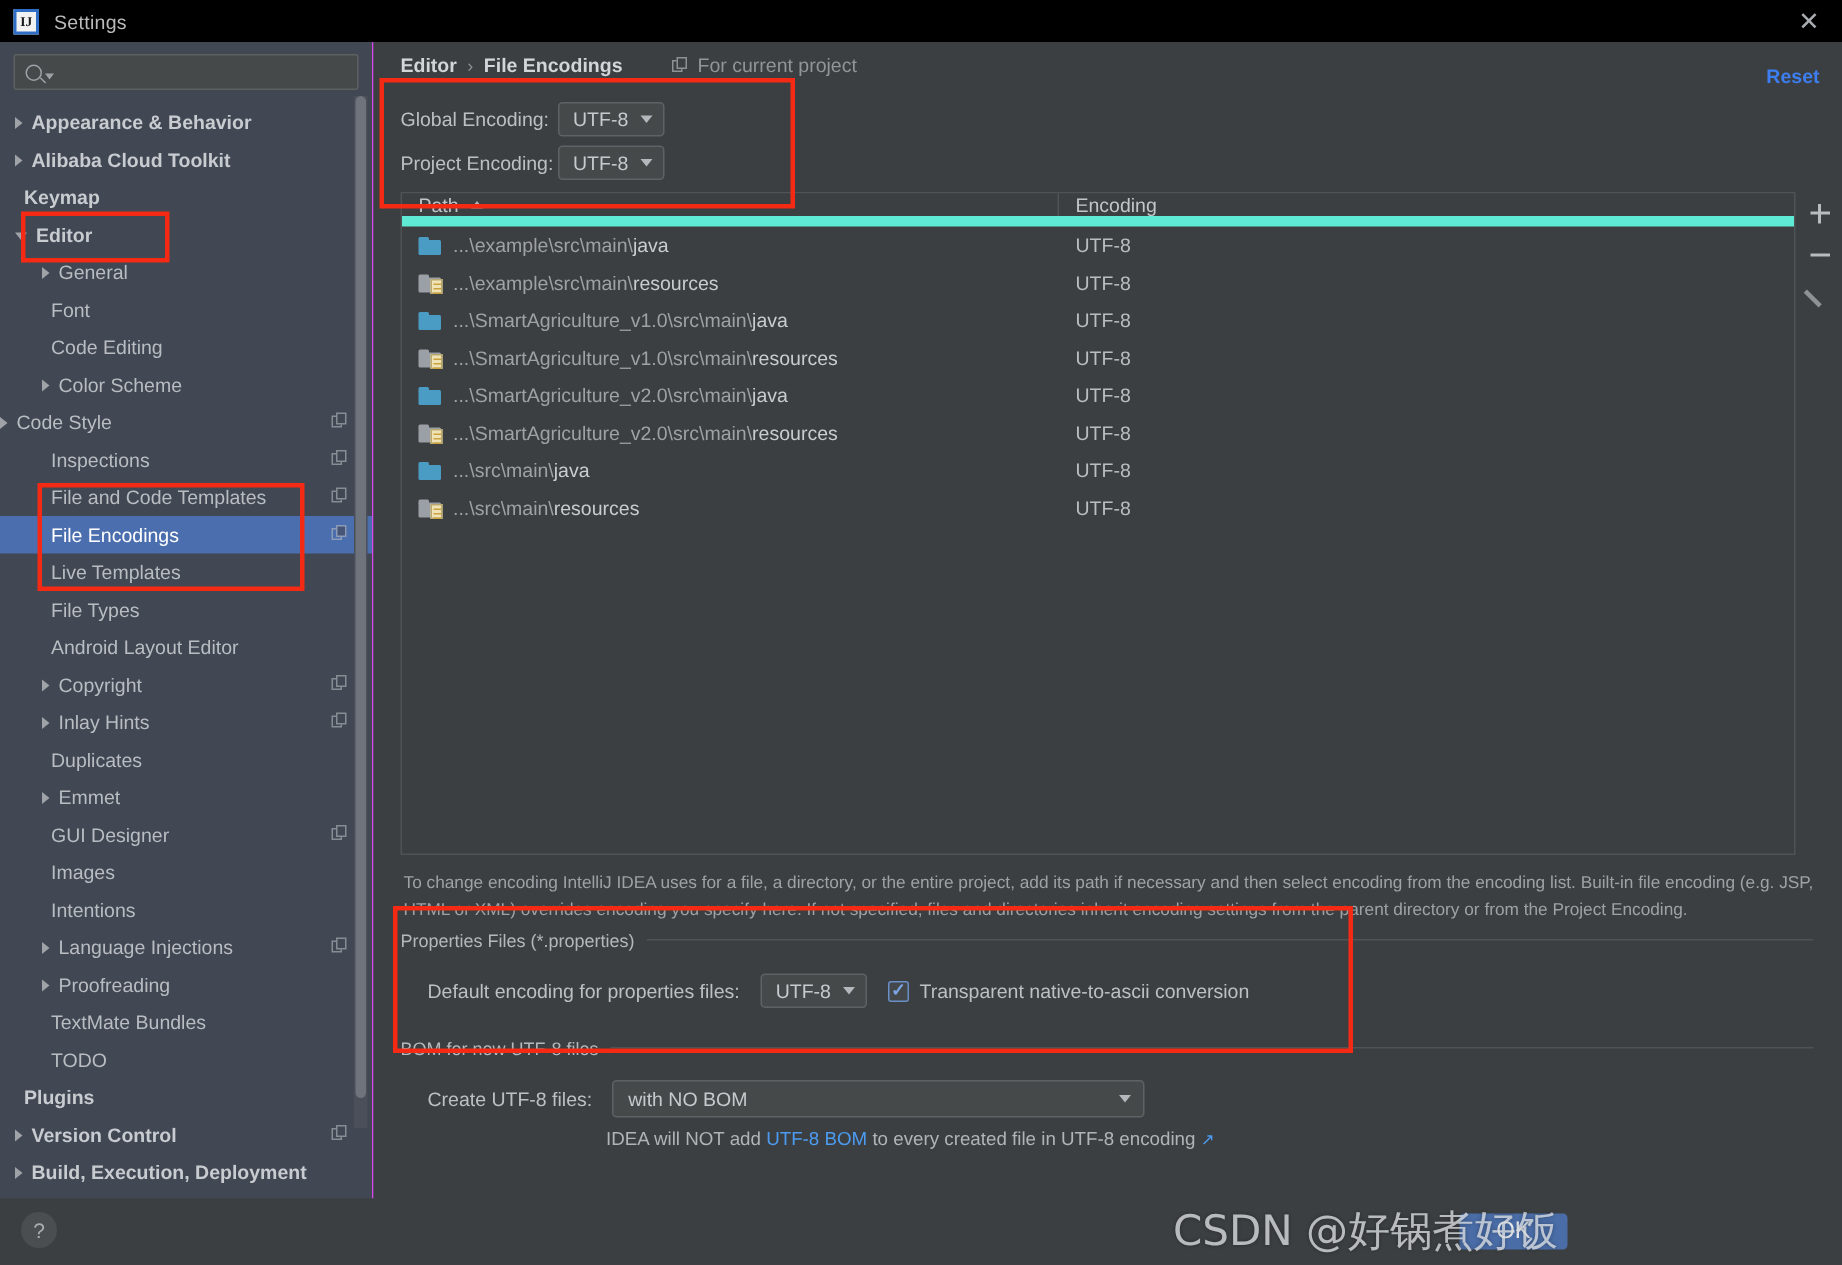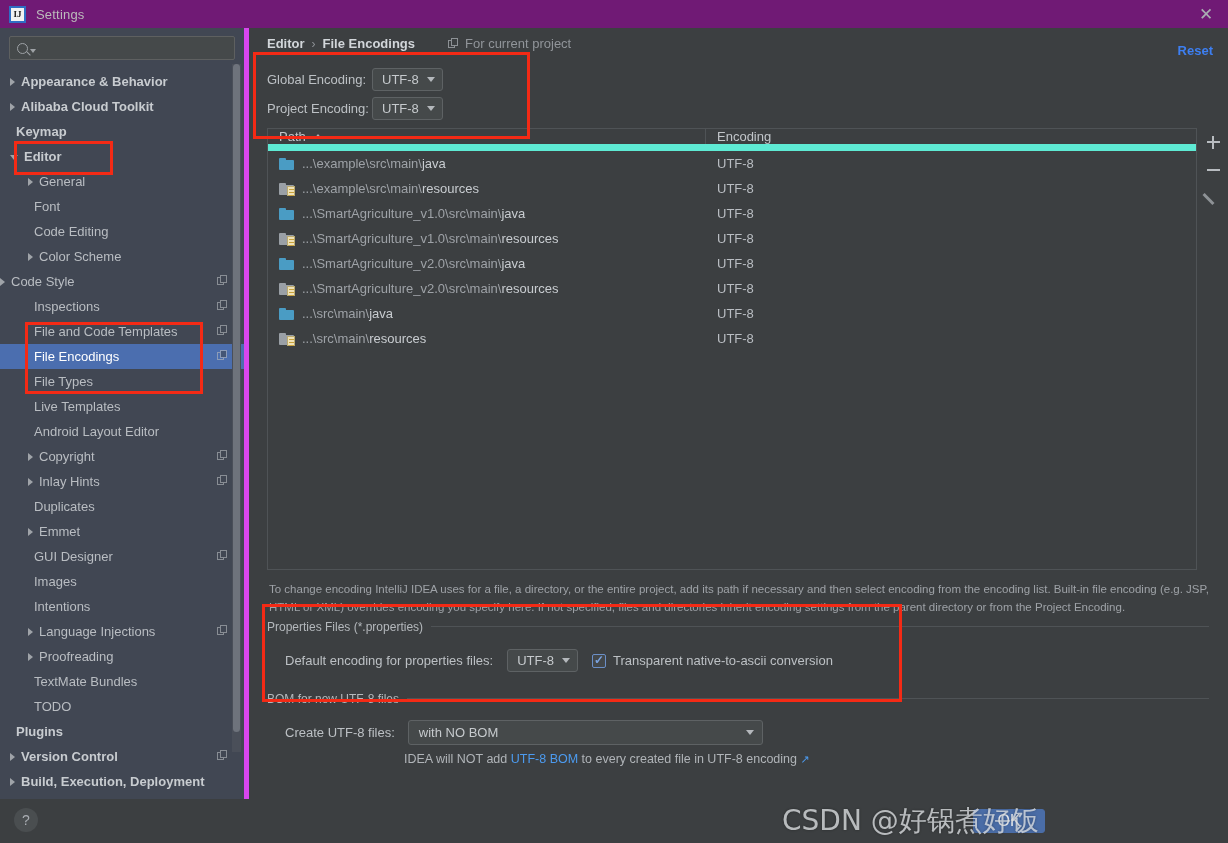--- a/index.html
+++ b/index.html
@@ -10,21 +10,21 @@
     overflow: hidden;
   }
   #app {
     position: relative; width: 1228px; height: 843px;
     background: #43474e;
   }
 
   
   .titlebar {
     position: absolute; left: 0; top: 0; width: 1228px; height: 28px;
-    background: #701a75; display: flex; align-items: center;
+    background: #000000; display: flex; align-items: center;
   }
   .ij-logo {
     width: 17px; height: 17px; margin-left: 9px;
     border: 2px solid #2f6ec4; background: #f2f2f2;
     display: flex; align-items: center; justify-content: center;
     font-size: 9px; font-weight: bold; color: #1a1a1a;
     font-family: "Liberation Serif", serif; line-height: 1;
   }
   .title-text {
     margin-left: 10px; font-size: 13px; color: #bbbbbb; letter-spacing: .2px;
@@ -32,21 +32,21 @@
   .close-btn {
     position: absolute; right: 12px; top: 5px; width: 20px; height: 20px;
     color: #a9adb2; font-size: 17px; line-height: 19px; text-align: center;
     cursor: pointer; font-weight: 300;
   }
 
   
   .sidebar {
     position: absolute; left: 0; top: 28px; width: 249px; height: 771px;
     background: #414753;
-    border-right: 5px solid #d946ef;
+    border-right: 1px solid #d946ef;
   }
   .search-wrap { padding: 8px 9px 0 9px; }
   .search-box {
     height: 24px; background: #45494a; border: 1px solid #5e6060;
     border-radius: 2px; display: flex; align-items: center; padding-left: 7px;
   }
   .search-icon {
     width: 11px; height: 11px; border: 1.4px solid #9ea2a6; border-radius: 50%;
     position: relative; flex: none;
   }
@@ -366,25 +366,25 @@
         <div class="tree-row selected" style="padding-left: 28px;">
           <span class="tw none"></span>
           <span>File Encodings</span>
           <span class="copy-icon">
             <i class="a"></i>
             <i class="b"></i>
           </span>
         </div>
         <div class="tree-row" style="padding-left: 28px;">
           <span class="tw none"></span>
+          <span>Live Templates</span>
+        </div>
+        <div class="tree-row" style="padding-left: 28px;">
+          <span class="tw none"></span>
           <span>File Types</span>
-        </div>
-        <div class="tree-row" style="padding-left: 28px;">
-          <span class="tw none"></span>
-          <span>Live Templates</span>
         </div>
         <div class="tree-row" style="padding-left: 28px;">
           <span class="tw none"></span>
           <span>Android Layout Editor</span>
         </div>
         <div class="tree-row" style="padding-left: 28px;">
           <span class="tw "></span>
           <span>Copyright</span>
           <span class="copy-icon">
             <i class="a"></i>

